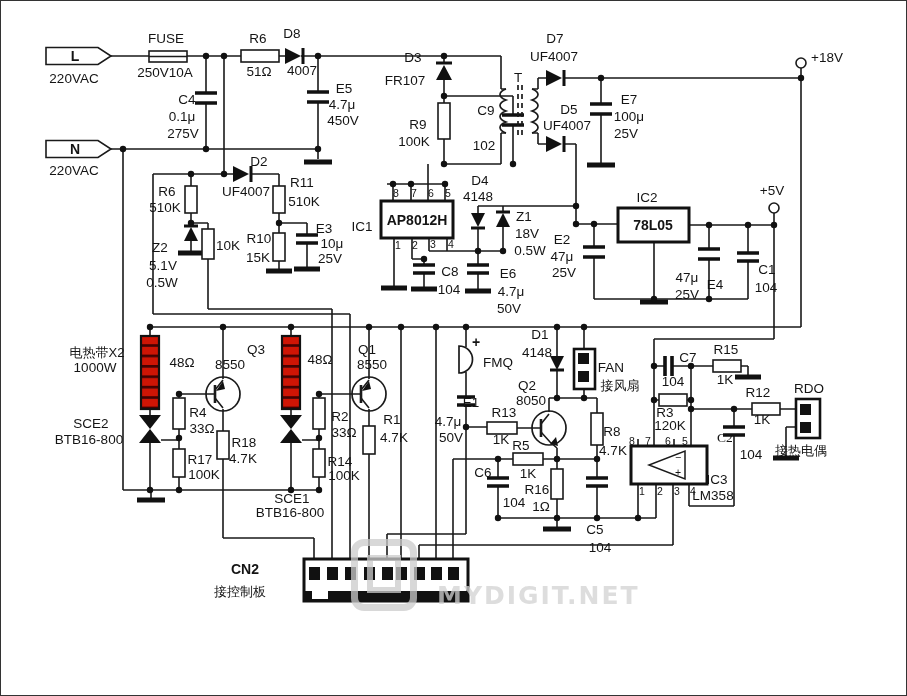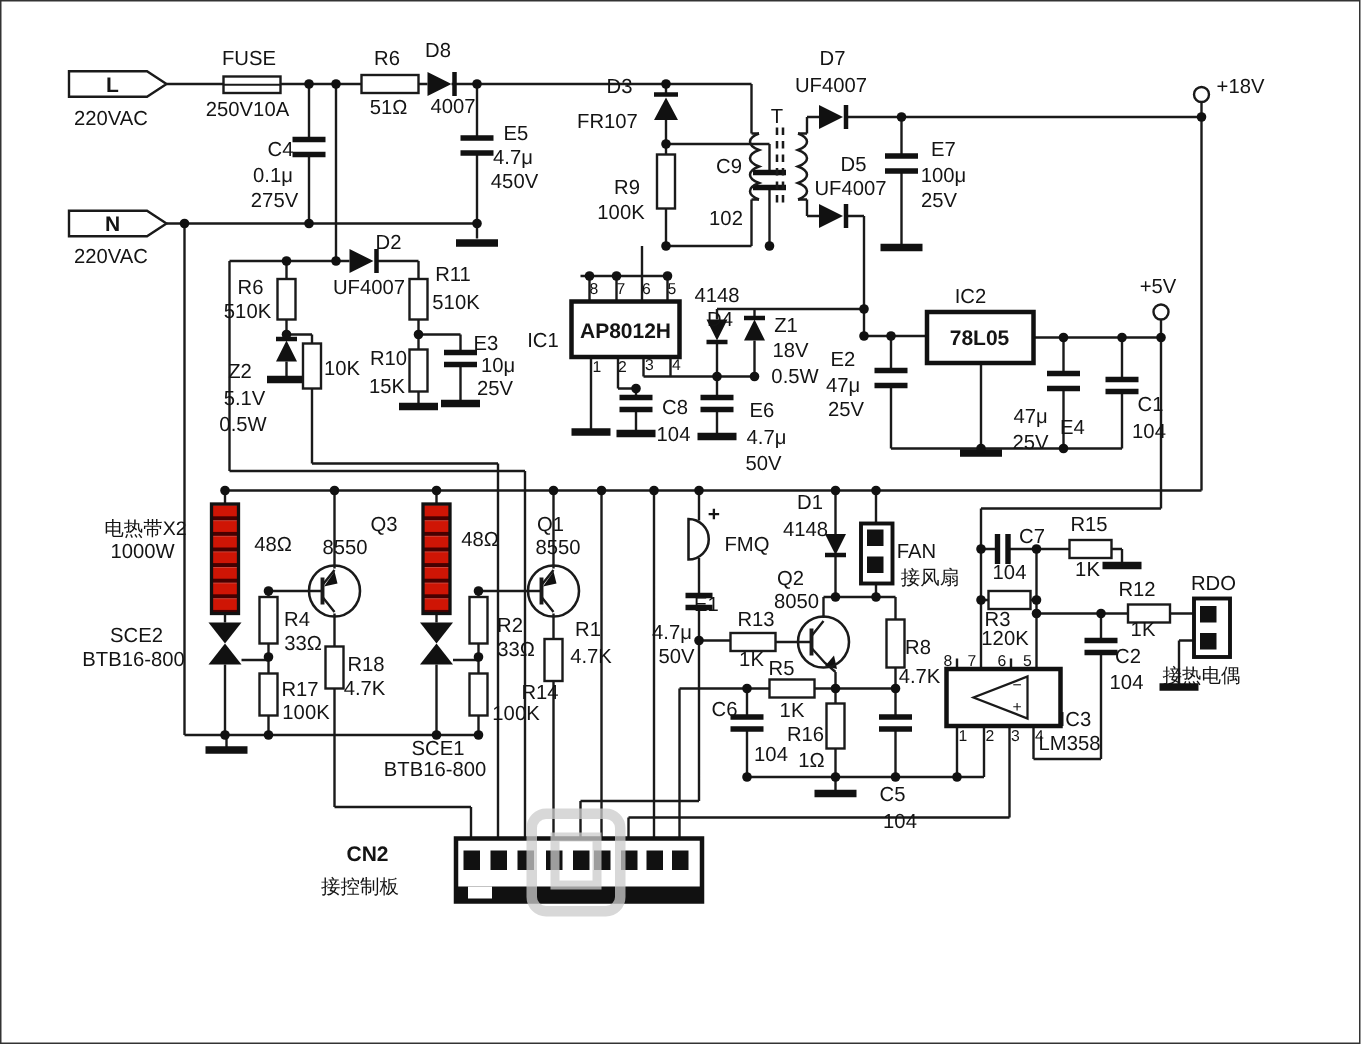--- a/index.html
+++ b/index.html
@@ -283,20 +283,21 @@
     <circle cx="690" cy="399" r="3.2"></circle>
         <circle cx="690" cy="408" r="3.2"></circle>
         <circle cx="733" cy="408" r="3.2"></circle>
   </g>
 </svg>
 
 <div id="wm">
   <div class="logo">
         <div class="in"></div>
       </div>
+  <div class="t2">MYDIGIT.NET</div>
 </div>
 
 <div id="labels">
       <span class="lb b" style="left: 74px; top: 55px;">L</span>
       <span class="lb" style="left: 73px; top: 78px;">220VAC</span>
       <span class="lb" style="left: 165px; top: 38px;">FUSE</span>
       <span class="lb" style="left: 164px; top: 72px;">250V10A</span>
       <span class="lb" style="left: 186px; top: 99px;">C4</span>
       <span class="lb" style="left: 181px; top: 116px;">0.1μ</span>
       <span class="lb" style="left: 182px; top: 133px;">275V</span>
@@ -342,21 +343,21 @@
       <span class="lb" style="left: 361px; top: 226px;">IC1</span>
       <span class="lb b" style="left: 416px; top: 219px;">AP8012H</span>
       <span class="lb s" style="left: 395px; top: 192px;">8</span>
       <span class="lb s" style="left: 413px; top: 192px;">7</span>
       <span class="lb s" style="left: 430px; top: 192px;">6</span>
       <span class="lb s" style="left: 447px; top: 192px;">5</span>
       <span class="lb s" style="left: 397px; top: 244px;">1</span>
       <span class="lb s" style="left: 414px; top: 244px;">2</span>
       <span class="lb s" style="left: 432px; top: 243px;">3</span>
       <span class="lb s" style="left: 450px; top: 243px;">4</span>
-      <span class="lb" style="left: 479px; top: 180px; margin-top: 32px;">D4</span>
+      <span class="lb" style="left: 479px; top: 180px;">D4</span>
       <span class="lb" style="left: 477px; top: 196px;">4148</span>
       <span class="lb" style="left: 523px; top: 216px;">Z1</span>
       <span class="lb" style="left: 526px; top: 233px;">18V</span>
       <span class="lb" style="left: 529px; top: 250px;">0.5W</span>
       <span class="lb" style="left: 449px; top: 271px;">C8</span>
       <span class="lb" style="left: 448px; top: 289px;">104</span>
       <span class="lb" style="left: 507px; top: 273px;">E6</span>
       <span class="lb" style="left: 510px; top: 291px;">4.7μ</span>
       <span class="lb" style="left: 508px; top: 308px;">50V</span>
       <span class="lb" style="left: 561px; top: 239px;">E2</span>
@@ -383,21 +384,21 @@
       <span class="lb" style="left: 291px; top: 498px;">SCE1</span>
       <span class="lb" style="left: 289px; top: 512px;">BTB16-800</span>
       <span class="lb" style="left: 197px; top: 412px;">R4</span>
       <span class="lb" style="left: 201px; top: 428px;">33Ω</span>
       <span class="lb" style="left: 199px; top: 459px;">R17</span>
       <span class="lb" style="left: 203px; top: 474px;">100K</span>
       <span class="lb" style="left: 243px; top: 442px;">R18</span>
       <span class="lb" style="left: 242px; top: 458px;">4.7K</span>
       <span class="lb" style="left: 339px; top: 416px;">R2</span>
       <span class="lb" style="left: 343px; top: 432px;">33Ω</span>
-      <span class="lb" style="left: 339px; top: 461px; margin-left: 20px;">R14</span>
+      <span class="lb" style="left: 339px; top: 461px;">R14</span>
       <span class="lb" style="left: 343px; top: 475px;">100K</span>
       <span class="lb" style="left: 391px; top: 419px;">R1</span>
       <span class="lb" style="left: 393px; top: 437px;">4.7K</span>
       <span class="lb b" style="left: 475px; top: 341px;">+</span>
       <span class="lb" style="left: 497px; top: 362px;">FMQ</span>
       <span class="lb" style="left: 446px; top: 402px; margin-left: 24px;">E1</span>
       <span class="lb" style="left: 447px; top: 421px;">4.7μ</span>
       <span class="lb" style="left: 450px; top: 437px;">50V</span>
       <span class="lb" style="left: 503px; top: 412px;">R13</span>
       <span class="lb" style="left: 500px; top: 439px;">1K</span>
@@ -428,21 +429,21 @@
       <span class="lb s" style="left: 631px; top: 440px;">8</span>
       <span class="lb s" style="left: 647px; top: 440px;">7</span>
       <span class="lb s" style="left: 667px; top: 440px;">6</span>
       <span class="lb s" style="left: 684px; top: 440px;">5</span>
       <span class="lb s" style="left: 641px; top: 490px;">1</span>
       <span class="lb s" style="left: 659px; top: 490px;">2</span>
       <span class="lb s" style="left: 676px; top: 490px;">3</span>
       <span class="lb s" style="left: 692px; top: 490px;">4</span>
       <span class="lb s" style="left: 677px; top: 456px;">−</span>
       <span class="lb s" style="left: 677px; top: 471px;">+</span>
-      <span class="lb" style="left: 751px; top: 437px;">C2</span>
+      <span class="lb" style="left: 724px; top: 437px; font-family: Liberation Serif, serif;">C2</span>
       <span class="lb" style="left: 750px; top: 454px;">104</span>
       <span class="lb" style="left: 757px; top: 392px;">R12</span>
       <span class="lb" style="left: 761px; top: 419px;">1K</span>
       <span class="lb" style="left: 808px; top: 388px;">RDO</span>
       <span class="lb c" style="left: 800px; top: 449px;">接热电偶</span>
       <span class="lb b" style="left: 244px; top: 568px;">CN2</span>
       <span class="lb c" style="left: 239px; top: 590px;">接控制板</span>
     </div>
 
 

